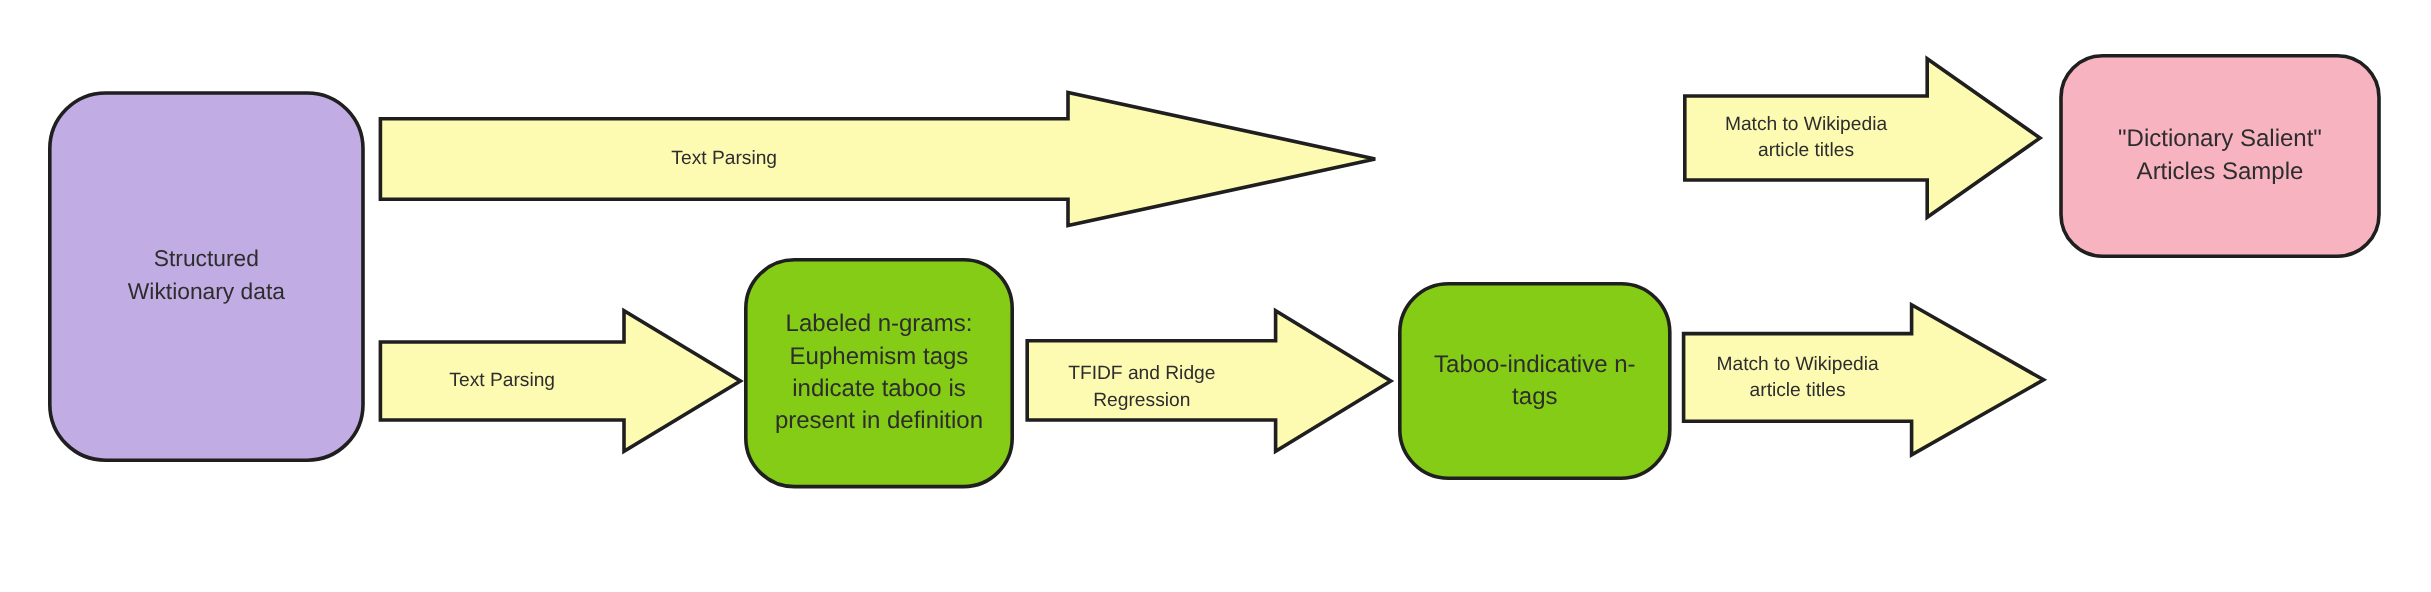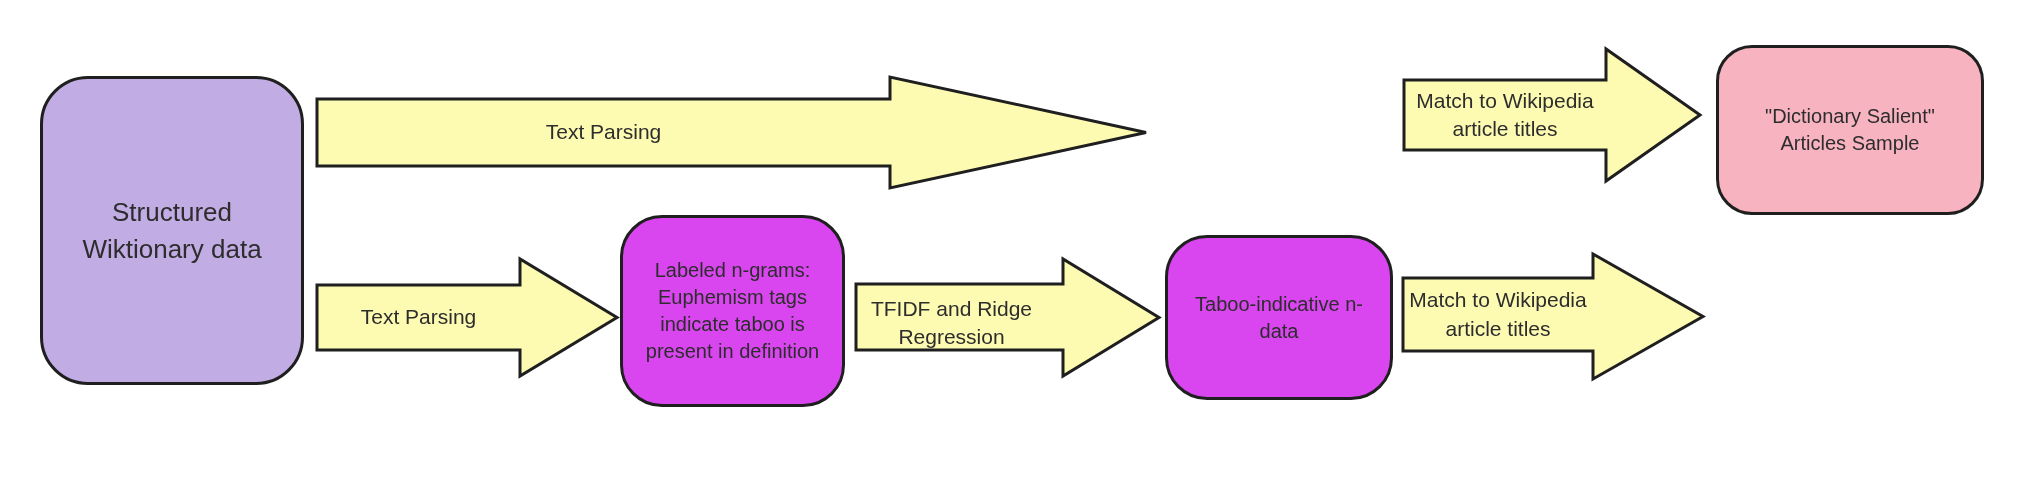--- a/index.html
+++ b/index.html
@@ -18,34 +18,34 @@
     border: 3px solid #1f1f1f;
     display: flex;
     align-items: center;
     justify-content: center;
     text-align: center;
     white-space: pre-line;
     line-height: 1.35;
     font-size: 20px;
     padding: 4px;
   }
-  .node.purple { background: #c1ace3; border-radius: 48px; font-size: 26px; line-height: 1.4; }
+  .node.purple { background: #c1ace3; border-radius: 48px; font-size: 19px; line-height: 1.4; }
   .node.pink   { background: #f8b3c1; border-radius: 36px; }
-  .node.blue   { background: #d946ef; border-radius: 42px; }
+  .node.blue   { background: #84cc16; border-radius: 42px; }
 
   .arrow-svg { position: absolute; overflow: visible; }
   .arrow-label {
     position: absolute;
     display: flex;
     align-items: center;
     justify-content: center;
     text-align: center;
     white-space: pre-line;
     line-height: 1.35;
-    font-size: 21px;
+    font-size: 16px;
     pointer-events: none;
   }
 
   
   #node-source          { left: 40px;   top: 76px;  width: 264px; height: 309px; }
   #node-all-ngrams      { left: 1161px; top: 57px;  width: 230px; height: 148px; }
   #node-dict-salient    { left: 1716px; top: 45px;  width: 268px; height: 170px; }
   #node-labeled-ngrams  { left: 620px;  top: 215px; width: 225px; height: 192px; }
   #node-taboo-ngrams    { left: 1165px; top: 235px; width: 228px; height: 165px; }
   #node-taboo-articles  { left: 1716px; top: 236px; width: 274px; height: 172px; }
@@ -97,21 +97,21 @@
 indicate taboo is
 present in definition</div>
 
   <svg class="arrow-svg" id="arrow4-svg" width="303" height="117" viewBox="0 0 303 117">
     <polygon points="0,25 207,25 207,0 303,58.5 207,117 207,91 0,91" fill="#fdfab2" stroke="#1f1f1f" stroke-width="3" stroke-linejoin="miter"></polygon>
   </svg>
   <div class="arrow-label" id="arrow4-label">TFIDF and Ridge
 Regression</div>
 
   <div class="node blue" id="node-taboo-ngrams">Taboo-indicative n-
-data</div>
+tags</div>
 
   <svg class="arrow-svg" id="arrow5-svg" width="300" height="125" viewBox="0 0 300 125">
     <polygon points="0,24 190,24 190,0 300,62.5 190,125 190,97 0,97" fill="#fdfab2" stroke="#1f1f1f" stroke-width="3" stroke-linejoin="miter"></polygon>
   </svg>
   <div class="arrow-label" id="arrow5-label">Match to Wikipedia
 article titles</div>
 
 
 </div>
 

